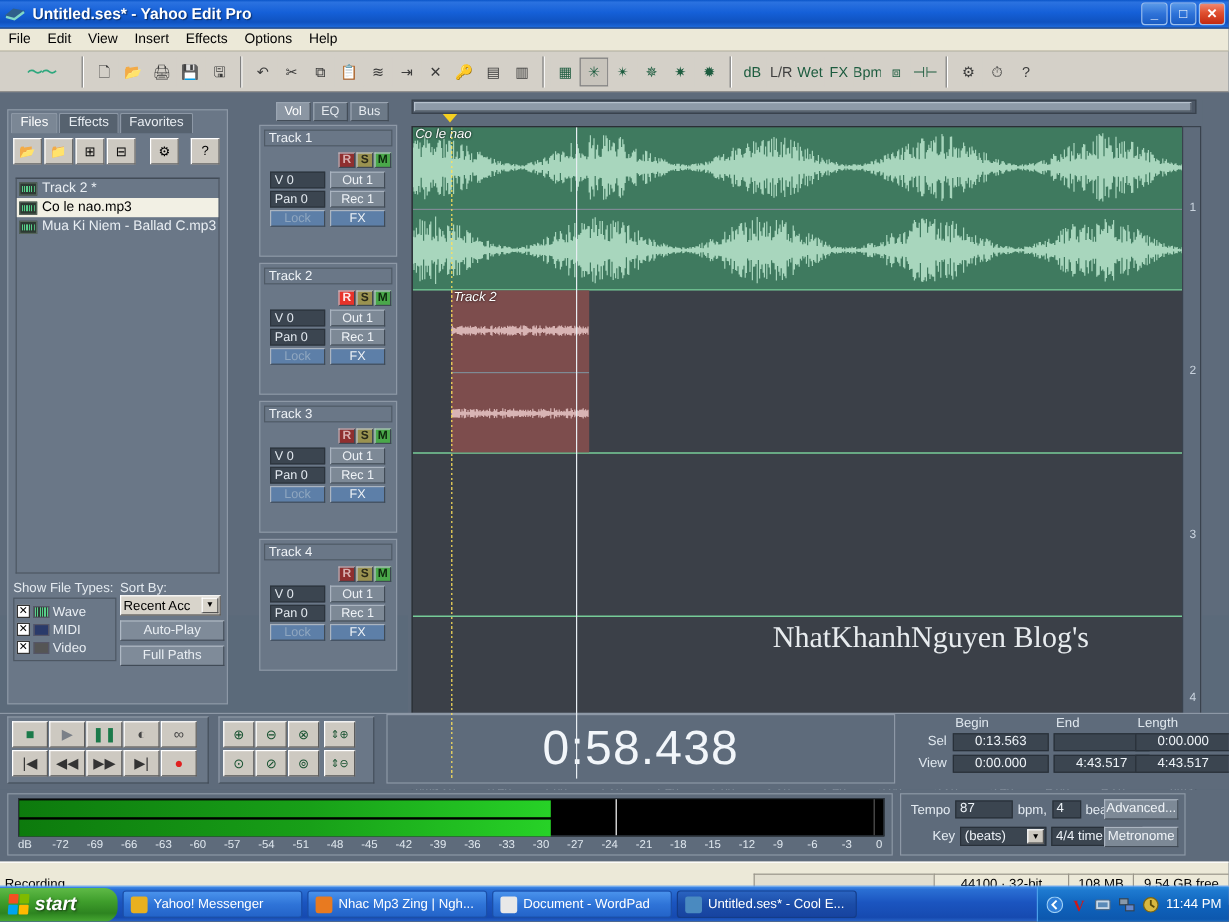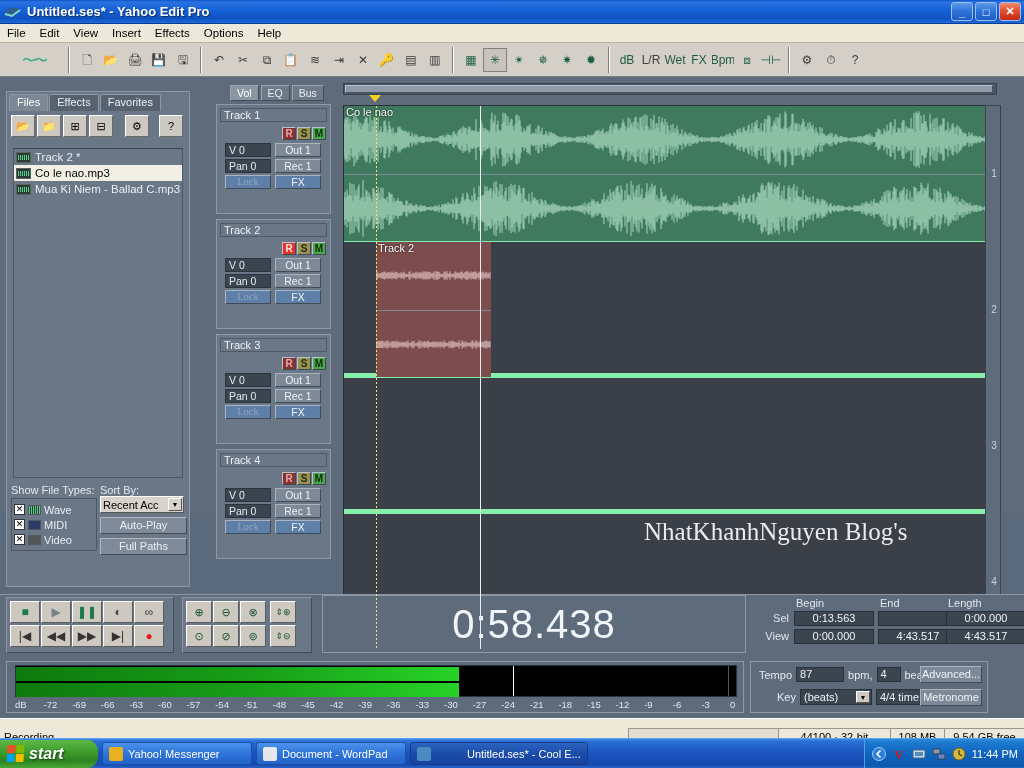--- a/index.html
+++ b/index.html
@@ -169,21 +169,21 @@
   .tr-field {
     width: 46px; height: 14px; background: #3b4550; border: 1px solid #2c343d;
     color: #e4eaf0; font-size: 10.5px; padding-left: 3px; line-height: 12px;
   }
   .tr-btn {
     width: 46px; height: 14px; background: #7d8996; border: 1px solid #aab4c0;
     border-right-color: #414b56; border-bottom-color: #414b56;
     color: #eef2f6; font-size: 10.5px; text-align: center; line-height: 12px;
   }
   .tr-btn.blue { background: #5d7fa8; }
-  .tr-btn.dim { background: #5d7fa8; color: #8fa6bf; font-family: Liberation Serif, serif; }
+  .tr-btn.dim { background: #5d7fa8; color: #8fa6bf; }
 
   
   .wavearea {
     position: absolute; left: 340px; top: 6px; width: 662px; height: 585px;
     background: #5e6b7b;
   }
   .hscroll-top {
     position: absolute; left: 3px; top: 0px; width: 654px; height: 12px;
     background: #4c5765; border: 1px solid #39424d;
   }
@@ -195,21 +195,21 @@
   .cue-marker {
     position: absolute; width: 0; height: 0;
     border-left: 6px solid transparent; border-right: 6px solid transparent;
     border-top: 7px solid #f5d020;
   }
   .tracksurface {
     position: absolute; left: 3px; top: 22px; width: 654px; height: 545px;
     background: #3b4048; border: 1px solid #2a2f35;
     overflow: hidden;
   }
-  .track-lane { position: absolute; left: 0; width: 654px; border-bottom: 5px solid #86efac; }
+  .track-lane { position: absolute; left: 0; width: 654px; border-bottom: 1px solid #86efac; font-style: italic; }
   .clip { position: absolute; top: 0; overflow: hidden; }
   .clip-label {
     position: absolute; left: 2px; top: 0px; font-size: 11px; color: #fff; z-index: 4;
     text-shadow: 0 0 2px #000; white-space: nowrap;
   }
   .chan { position: absolute; left: 0; width: 100%; overflow: hidden; }
   .chan + .chan { border-top: 1px solid #7e8a94; }
   .playhead { position: absolute; top: 0; width: 1px; background: #e8eef3; z-index: 6; }
   .cursor-dot {
     position: absolute; top: 0; width: 1px; z-index: 6;
@@ -354,21 +354,20 @@
   .taskitem {
     height: 23px; margin-left: 4px; padding: 0 6px; min-width: 150px;
     background: linear-gradient(to bottom, #4a93ec 0%, #2f74d8 50%, #2363c8 100%);
     border: 1px solid #1b4fa8; border-radius: 3px;
     display: flex; align-items: center; color: #fff; font-size: 11px;
     white-space: nowrap; overflow: hidden;
   }
   .taskitem.active {
     background: linear-gradient(to bottom, #2a63c0 0%, #1b4da8 50%, #1743a0 100%);
     border-color: #143c88;
-    gap: 31px;
   }
   .ti-ico { width: 14px; height: 14px; margin-right: 5px; flex: 0 0 auto; border-radius: 2px; }
   .tray {
     position: absolute; right: 0; top: 0; height: 30px; width: 160px;
     background: linear-gradient(to bottom, #2f8ddd 0%, #1e7ad0 10%, #0f63bc 50%, #0d58ae 90%, #2176cc 100%);
     border-left: 1px solid #4aa0ea;
     display: flex; align-items: center; justify-content: flex-end; padding-right: 6px; gap: 6px;
     color: #fff; font-size: 11px;
   }
   .tray-ico { width: 14px; height: 14px; flex: 0 0 auto; }
@@ -941,20 +940,24 @@
         <span class="sf" style="background:#7fba00;"></span>
         <span class="sf" style="background:#00a4ef;"></span>
         <span class="sf" style="background:#ffb900;"></span>
       </span>
       <span>start</span>
     </div>
     <div id="taskitems" style="display:flex; align-items:center;">
         <div class="taskitem">
           <span class="ti-ico" style="background: rgb(232, 176, 32);"></span>
           <span>Yahoo! Messenger</span>
+        </div>
+        <div class="taskitem">
+          <span class="ti-ico" style="background: rgb(232, 122, 32);"></span>
+          <span>Nhac Mp3 Zing | Ngh...</span>
         </div>
         <div class="taskitem">
           <span class="ti-ico" style="background: rgb(232, 232, 232);"></span>
           <span>Document - WordPad</span>
         </div>
         <div class="taskitem active">
           <span class="ti-ico" style="background: rgb(74, 138, 192);"></span>
           <span>Untitled.ses* - Cool E...</span>
         </div>
       </div>

